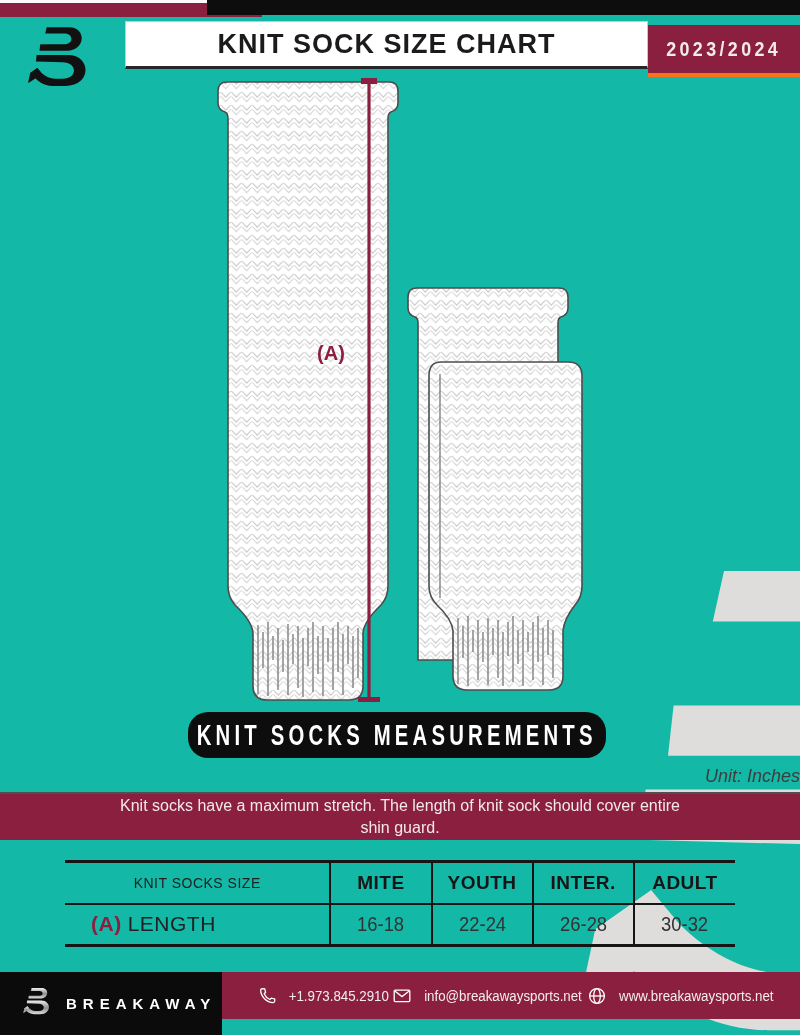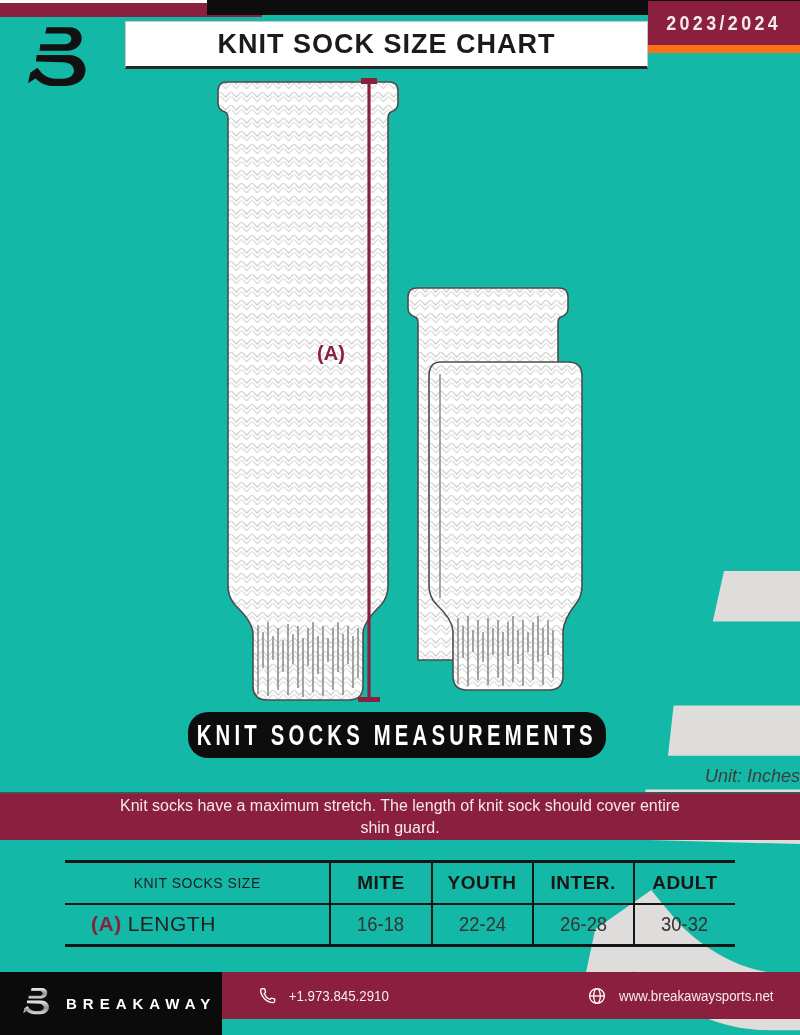--- a/index.html
+++ b/index.html
@@ -15,22 +15,22 @@
   
   .logo-main { position:absolute; left:24px; top:20px; width:74px; height:86px; color:#111111; }
   .logo-main svg { width:100%; height:100%; fill:currentColor; }
   .title-box {
     position:absolute; left:125px; top:21px; width:523px; height:48px;
     background:#ffffff; border:1px solid #c8c8c8; border-bottom:3px solid #262626;
     display:flex; align-items:center; justify-content:center;
   }
   .title-text { font-size:27px; font-weight:bold; letter-spacing:1px; color:#1b1b1b; white-space:nowrap; }
   .season-box {
-    position:absolute; left:648px; top:1px; width:152px; height:52px;
-    background:var(--maroon); border-bottom:8px solid #f97316;
+    position:absolute; left:648px; top:25px; width:152px; height:52px;
+    background:var(--maroon); border-bottom:4px solid #f97316;
     display:flex; align-items:center; justify-content:center;
   }
   .season-text {
     color:#f3eaee; font-size:21px; font-weight:bold; letter-spacing:4px;
     display:inline-block; transform:scaleX(.85); white-space:nowrap;
   }
   
   .watermark { position:absolute; left:556px; top:515px; width:560px; height:672px; color:#dedddc; z-index:1; }
   .watermark svg { width:100%; height:100%; fill:currentColor; }
   .diagram { position:absolute; left:0; top:0; width:800px; height:810px; z-index:2; }
@@ -254,20 +254,27 @@
     </div>
     <div class="footer-maroon">
       <div class="contact">
         <svg viewBox="0 0 20 20">
           <path d="M4.2 2.6 C3.4 2.6 2.7 3.3 2.7 4.1 C2.7 10.6 8.6 16.6 15.2 16.6 C16 16.6 16.7 15.9 16.7 15.1 V12.9 L13.3 12.1 L11.9 13.5 C9.6 12.5 7.2 10.1 6.2 7.7 L7.6 6.3 L6.7 2.9 Z"></path>
         </svg>
         <span class="contact-text">+1.973.845.2910</span>
       </div>
       <div class="contact">
         <svg viewBox="0 0 20 20">
+          <rect x="2.2" y="4.2" width="15.6" height="11.4" rx="1"></rect>
+          <path d="M2.8 5 L10 10.6 L17.2 5"></path>
+        </svg>
+        <span class="contact-text">info@breakawaysports.net</span>
+      </div>
+      <div class="contact">
+        <svg viewBox="0 0 20 20">
           <circle cx="10" cy="10" r="7.4"></circle>
           <ellipse cx="10" cy="10" rx="3.3" ry="7.4"></ellipse>
           <line x1="2.6" y1="10" x2="17.4" y2="10"></line>
         </svg>
         <span class="contact-text">www.breakawaysports.net</span>
       </div>
     </div>
   </div>
 
 </div>

